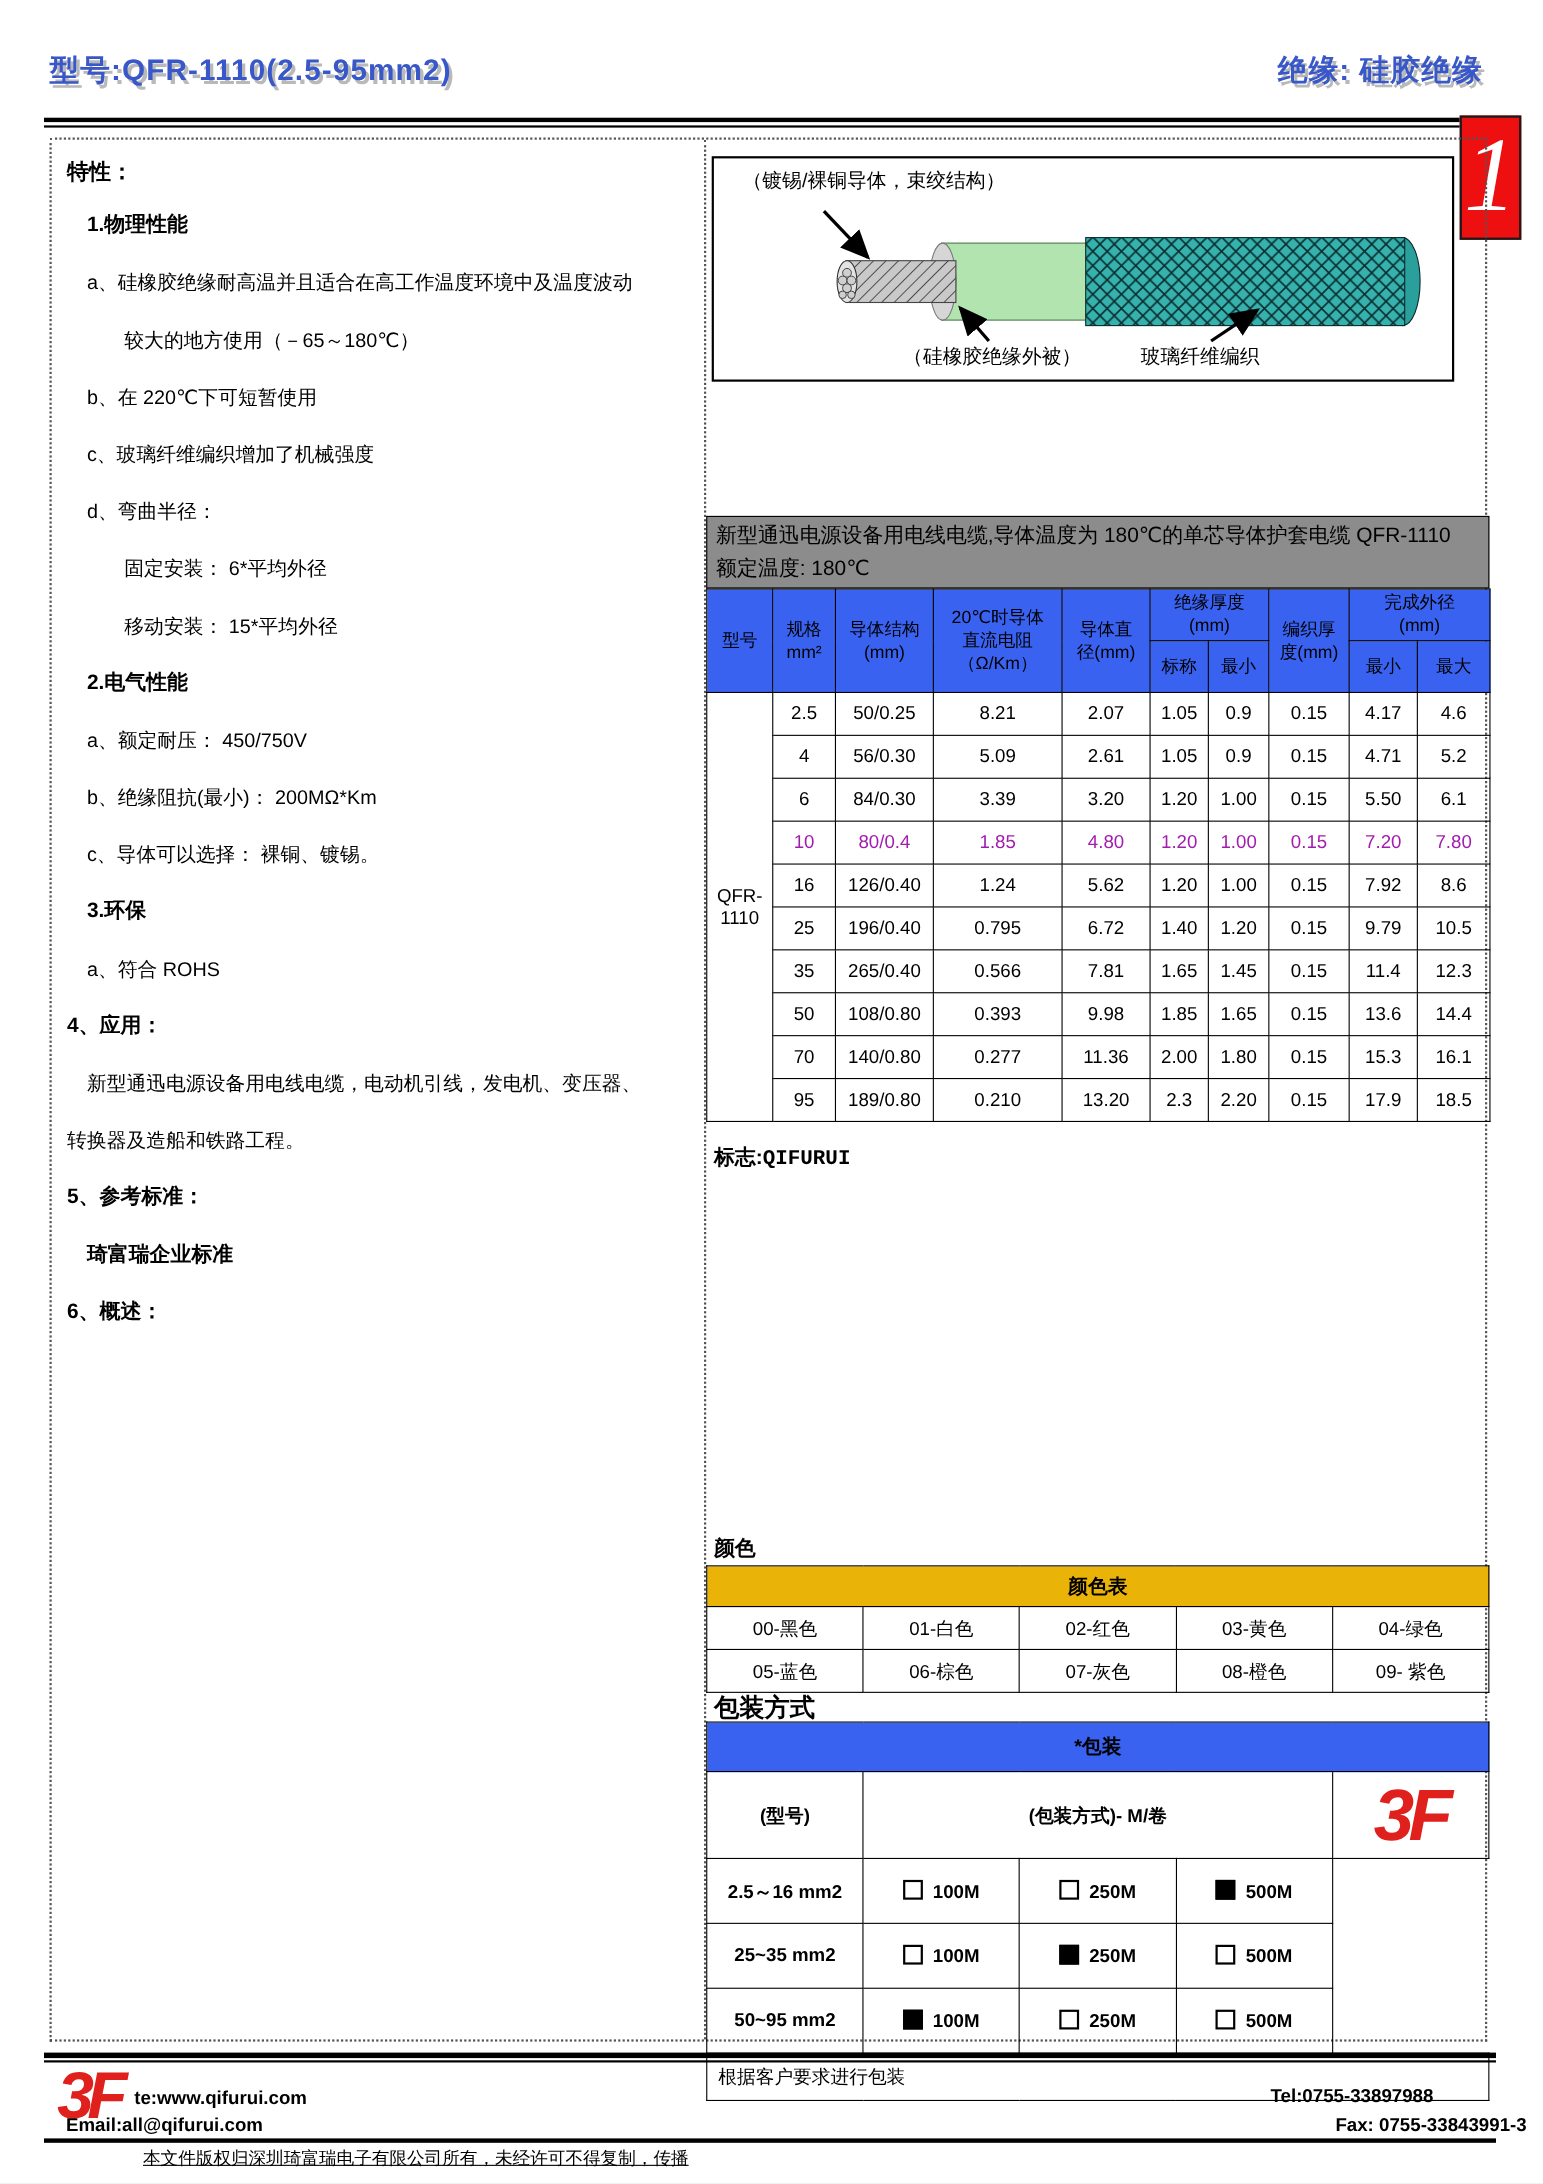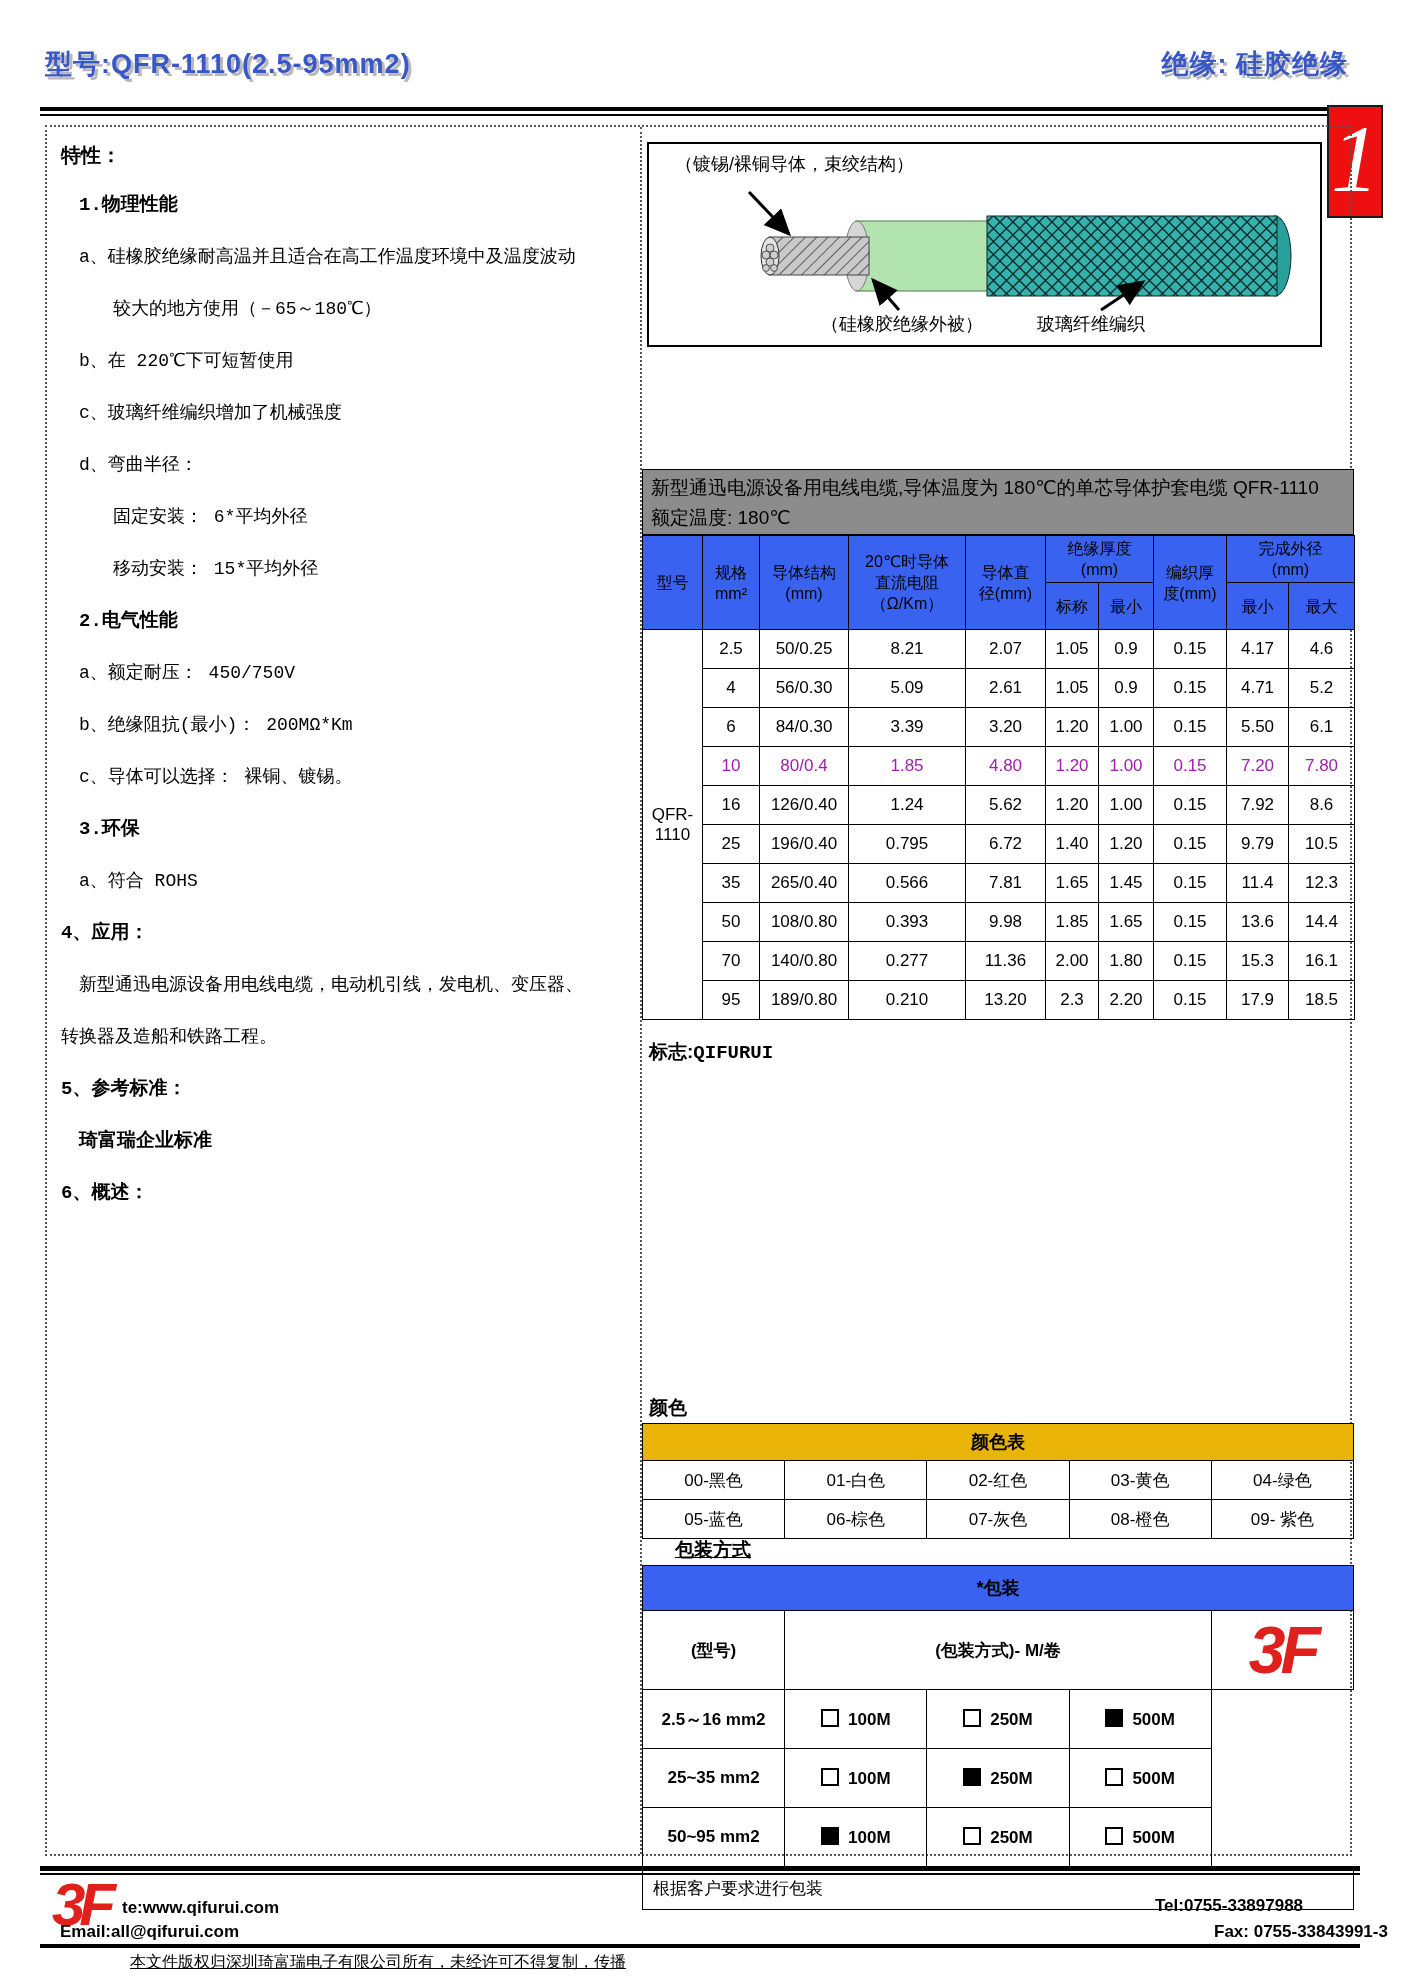--- a/index.html
+++ b/index.html
@@ -17,21 +17,21 @@
             background:#ee1010;border:2px solid #1a1a1a;box-sizing:border-box;}
   .page-tab span{display:block;text-align:center;color:#fff;font-family:"Liberation Serif","DejaVu Serif",serif;
             font-style:italic;font-size:96px;line-height:104px;}
 
   
   .frame{position:absolute;left:45px;top:125px;width:1307px;height:1731px;
          border:2px dotted #555;box-sizing:border-box;}
   .divider-v{position:absolute;left:593px;top:0;bottom:0;width:0;border-left:2px dotted #555;}
 
   
-  .features{position:absolute;left:8px;top:18px;width:578px;font-family:Liberation Mono, monospace;}
+  .features{position:absolute;left:8px;top:18px;width:578px;}
   .f-line{height:52px;line-height:24px;font-size:18px;white-space:nowrap;}
   .f-line.bold{font-weight:bold;font-size:19px;}
   .f-title{font-size:20px;font-weight:bold;height:48px;}
   .ind0{padding-left:6px;}
   .ind1{padding-left:24px;}
   .ind2{padding-left:58px;}
 
   
   .diagram-box{position:absolute;left:600px;top:15px;width:675px;height:205px;
                border:2px solid #000;box-sizing:border-box;background:#fff;}
@@ -64,21 +64,21 @@
   .mark-line .mono{font-family:"Liberation Mono","DejaVu Sans Mono",monospace;font-weight:bold;}
 
   
   .color-label{position:absolute;left:602px;top:1268px;font-size:19px;font-weight:bold;}
   .color-table{position:absolute;left:595px;top:1296px;width:712px;table-layout:fixed;}
   .color-table td{border:1.5px solid #000;text-align:center;font-size:17px;}
   .color-table .c-head{background:#eab308;font-weight:bold;font-size:18px;height:34px;}
   .color-table tbody td{height:36px;}
 
   
-  .pack-label{position:absolute;left:628px;top:1410px;font-size:19px;font-weight:bold;text-decoration:underline;}
+  .pack-label{position:absolute;left:602px;top:1410px;font-size:23px;font-weight:bold;}
   .pack-table{position:absolute;left:595px;top:1438px;width:712px;table-layout:fixed;}
   .pack-table td{border:1.5px solid #000;text-align:center;font-size:17px;}
   .pack-table .p-head{background:#3a62f0;font-weight:bold;font-size:18px;height:42px;}
   .pack-table .p-sub{height:52px;font-weight:bold;}
   .pack-table tbody td{height:56px;font-weight:bold;}
   .pack-table .p-note{height:40px;font-weight:normal;text-align:left;padding-left:10px;font-size:17px;}
   .pack-table .p-logo{color:#e0201c;font-size:66px;font-weight:bold;font-style:italic;
                       letter-spacing:-5px;border-bottom:1.5px solid #000;}
   .cb{display:inline-block;width:14px;height:14px;border:2.5px solid #000;margin-right:9px;
       vertical-align:-2px;background:#fff;}

